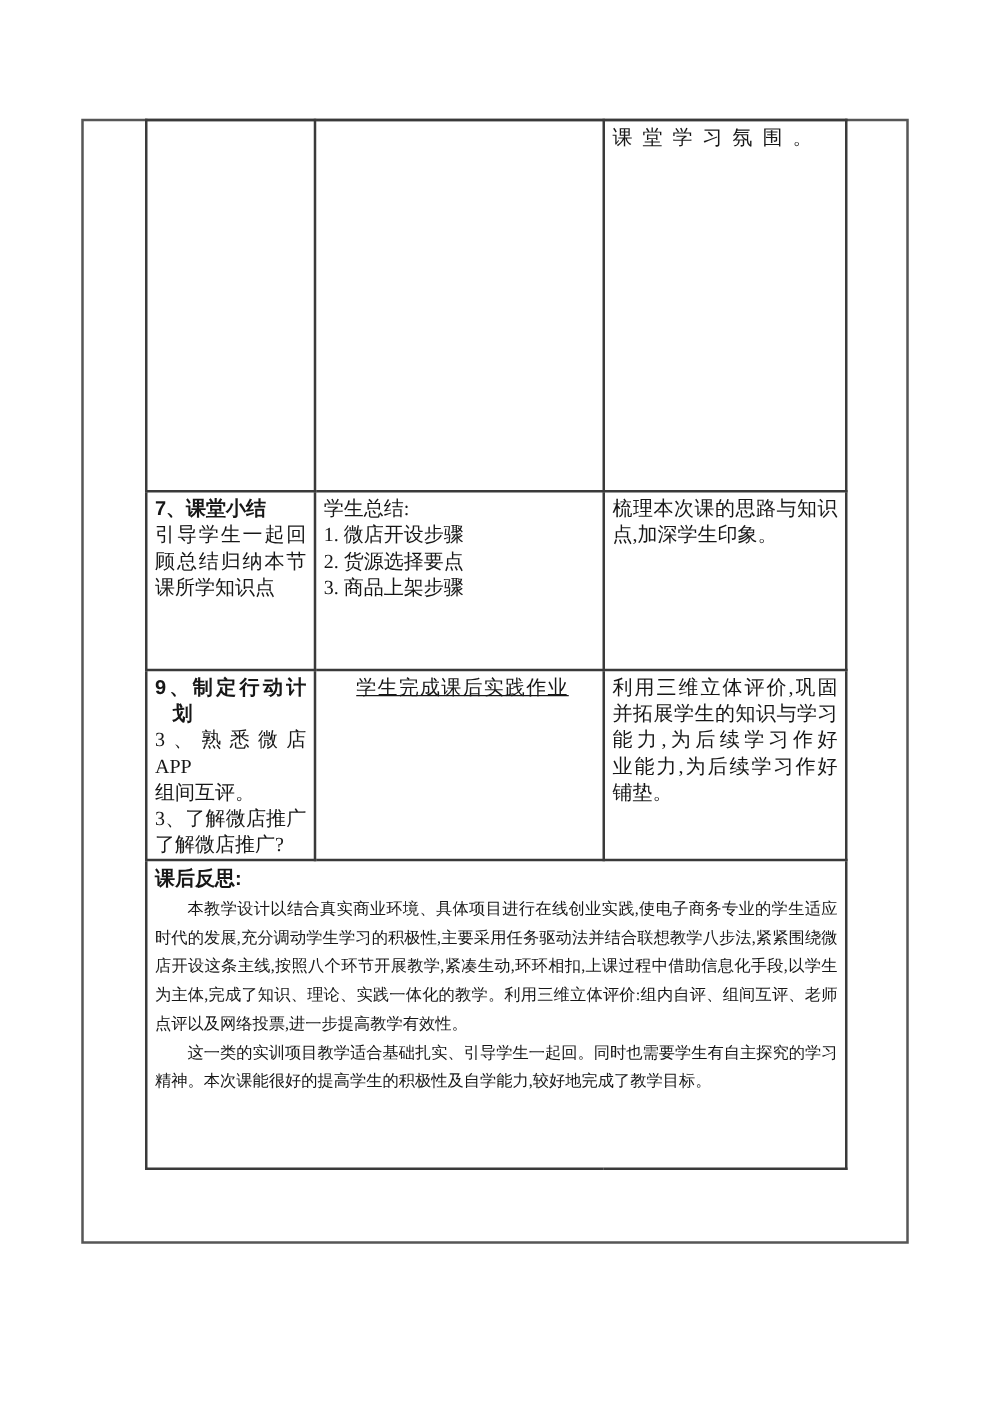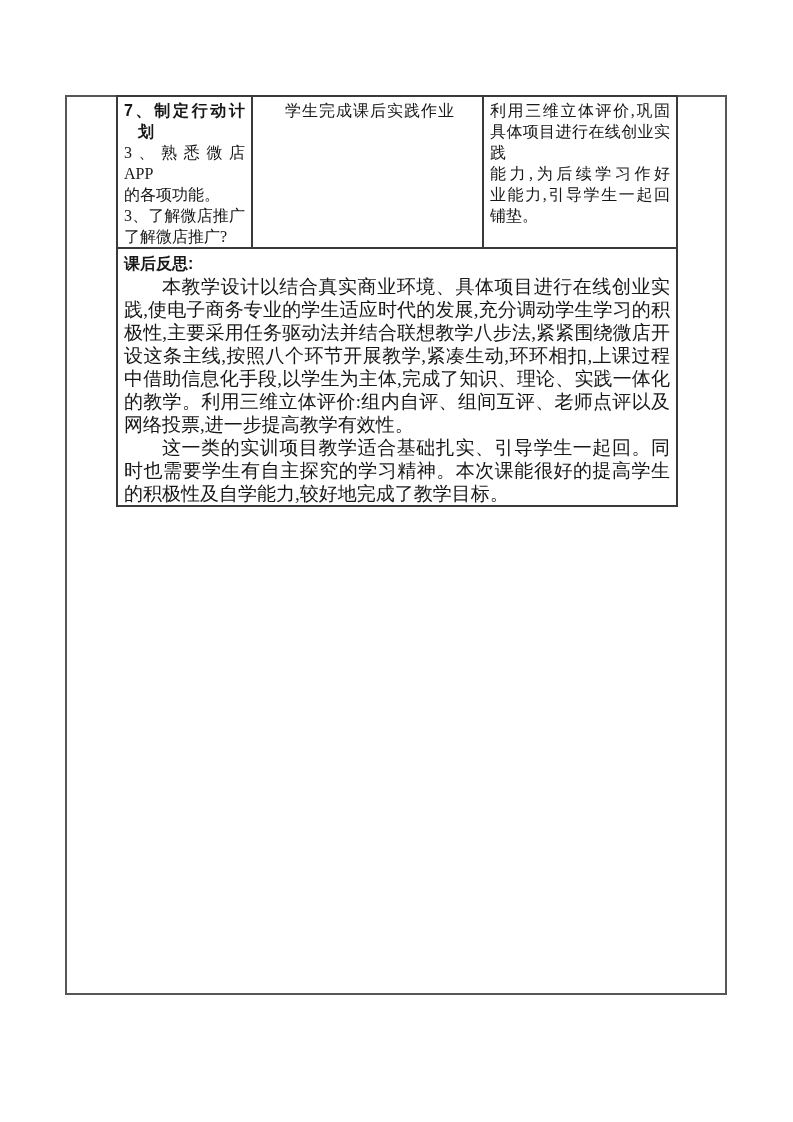--- a/index.html
+++ b/index.html
@@ -39,69 +39,94 @@
   tr.r-reflect{height:247px;}
 
   .line{margin:0;}
   .spread{text-align:justify;text-align-last:justify;}
   .heading{
     font-family:"Liberation Sans","DejaVu Sans",sans-serif;
     font-weight:700;
   }
   .indent-hang{padding-left:14px;}
   .cont-line{letter-spacing:8px;}
-  .r8-student{padding-left:26px;letter-spacing:1px;}
+  .r8-student{padding-left:26px;letter-spacing:1px;text-decoration:underline;}
 
   td.reflect-cell{padding:16px 10px 0 6px;}
   .reflect-heading{
     font-family:"Liberation Sans","DejaVu Sans",sans-serif;
     font-weight:700;
     font-size:16px;line-height:23px;
   }
   .reflect-para{
     margin:0;
-    font-size:19px;line-height:23px;
+    font-size:13px;line-height:23px;
     text-align:justify;
     text-indent:2em;
   }
 </style>
 </head>
 <body>
 
 <div class="page">
 
   <div class="page-border"></div>
 
   <table class="lesson">
     <colgroup>
       <col style="width:135px">
       <col style="width:231px">
       <col style="width:194px">
     </colgroup>
     <tbody>
 
+      <tr class="r-cont">
+        <td></td>
+        <td></td>
+        <td>
+          <div class="line cont-line">课堂学习氛围。</div>
+        </td>
+      </tr>
 
+      <tr class="r7">
+        <td>
+          <div class="line heading">7、课堂小结</div>
+          <div class="line spread">引导学生一起回</div>
+          <div class="line spread">顾总结归纳本节</div>
+          <div class="line">课所学知识点</div>
+        </td>
+        <td>
+          <div class="line">学生总结:</div>
+          <div class="line">1. 微店开设步骤</div>
+          <div class="line">2. 货源选择要点</div>
+          <div class="line">3. 商品上架步骤</div>
+        </td>
+        <td>
+          <div class="line spread">梳理本次课的思路与知识</div>
+          <div class="line">点,加深学生印象。</div>
+        </td>
+      </tr>
 
       <tr class="r8">
         <td>
-          <div class="line heading spread">7、制定行动计</div>
+          <div class="line heading spread">9、制定行动计</div>
           <div class="line heading indent-hang">划</div>
           <div class="line spread">3、熟悉微店 APP</div>
-          <div class="line">的各项功能。</div>
+          <div class="line">组间互评。</div>
           <div class="line spread">3、了解微店推广</div>
           <div class="line">了解微店推广?</div>
         </td>
         <td>
           <div class="line r8-student">学生完成课后实践作业</div>
         </td>
         <td>
           <div class="line spread">利用三维立体评价,巩固</div>
-          <div class="line spread">具体项目进行在线创业实践</div>
+          <div class="line spread">并拓展学生的知识与学习</div>
           <div class="line spread">能力,为后续学习作好</div>
-          <div class="line spread">业能力,引导学生一起回</div>
+          <div class="line spread">业能力,为后续学习作好</div>
           <div class="line">铺垫。</div>
         </td>
       </tr>
 
       <tr class="r-reflect">
         <td colspan="3" class="reflect-cell">
           <div class="reflect-heading">课后反思:</div>
           <p class="reflect-para">本教学设计以结合真实商业环境、具体项目进行在线创业实践,使电子商务专业的学生适应时代的发展,充分调动学生学习的积极性,主要采用任务驱动法并结合联想教学八步法,紧紧围绕微店开设这条主线,按照八个环节开展教学,紧凑生动,环环相扣,上课过程中借助信息化手段,以学生为主体,完成了知识、理论、实践一体化的教学。利用三维立体评价:组内自评、组间互评、老师点评以及网络投票,进一步提高教学有效性。</p>
           <p class="reflect-para">这一类的实训项目教学适合基础扎实、引导学生一起回。同时也需要学生有自主探究的学习精神。本次课能很好的提高学生的积极性及自学能力,较好地完成了教学目标。</p>
         </td>

